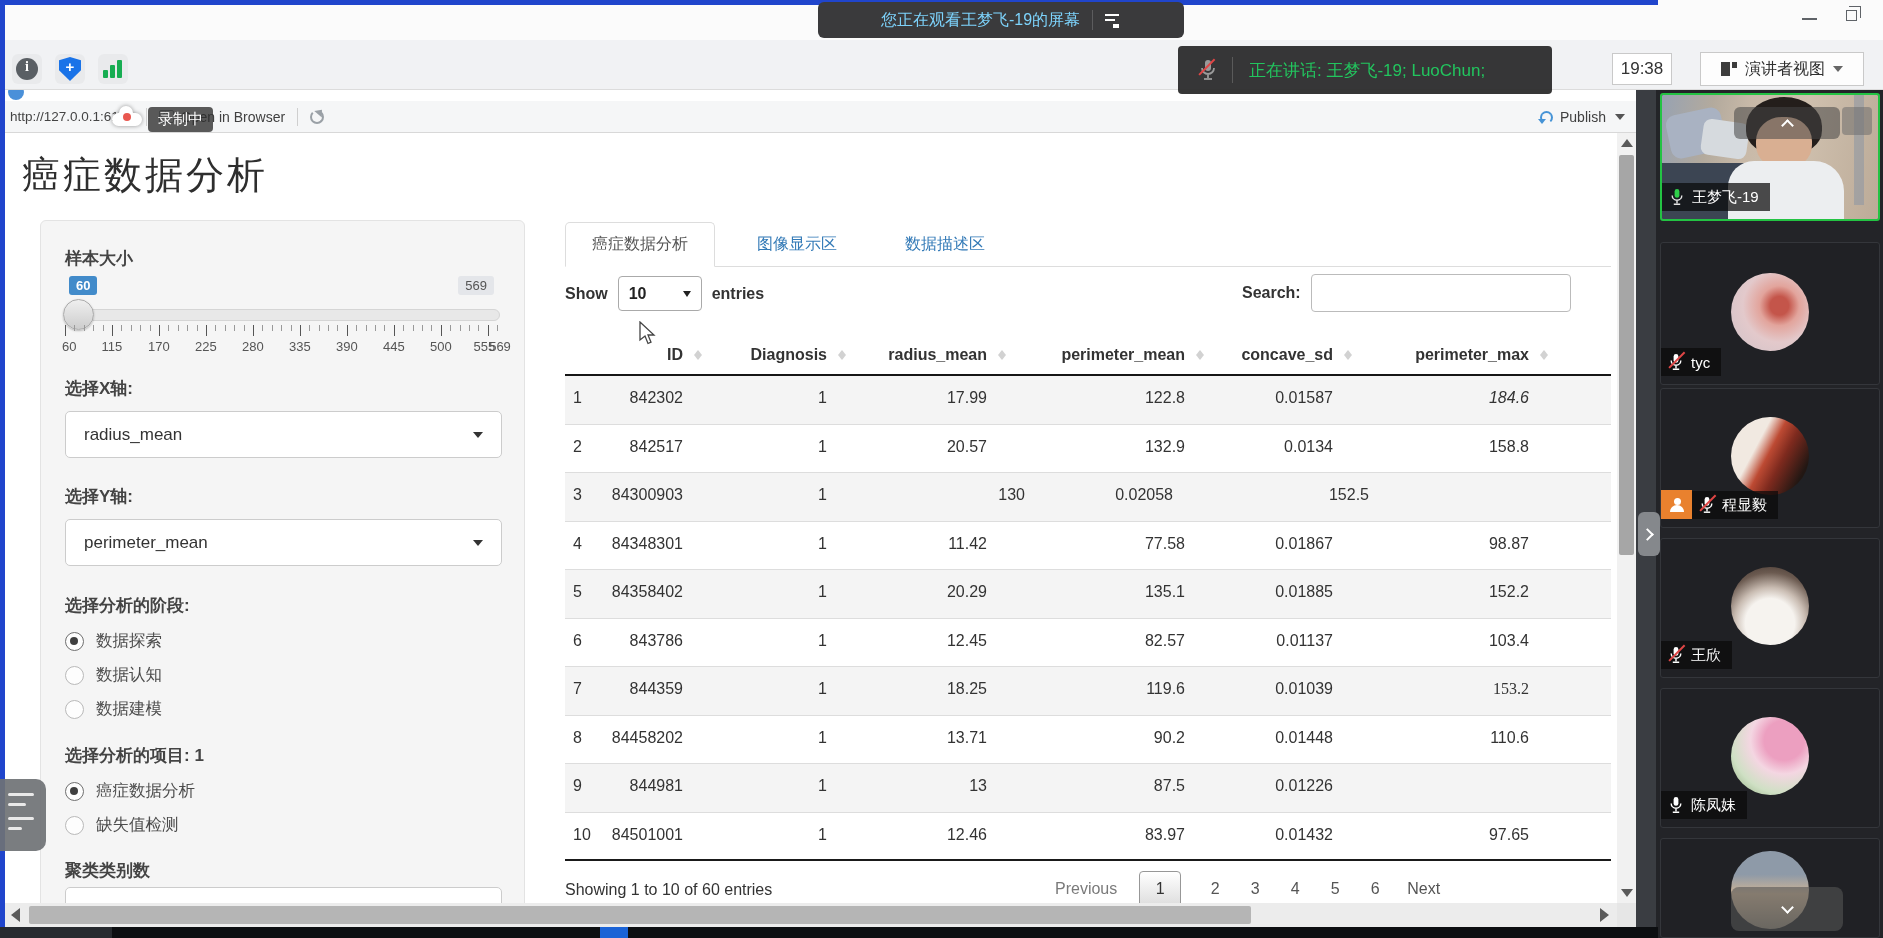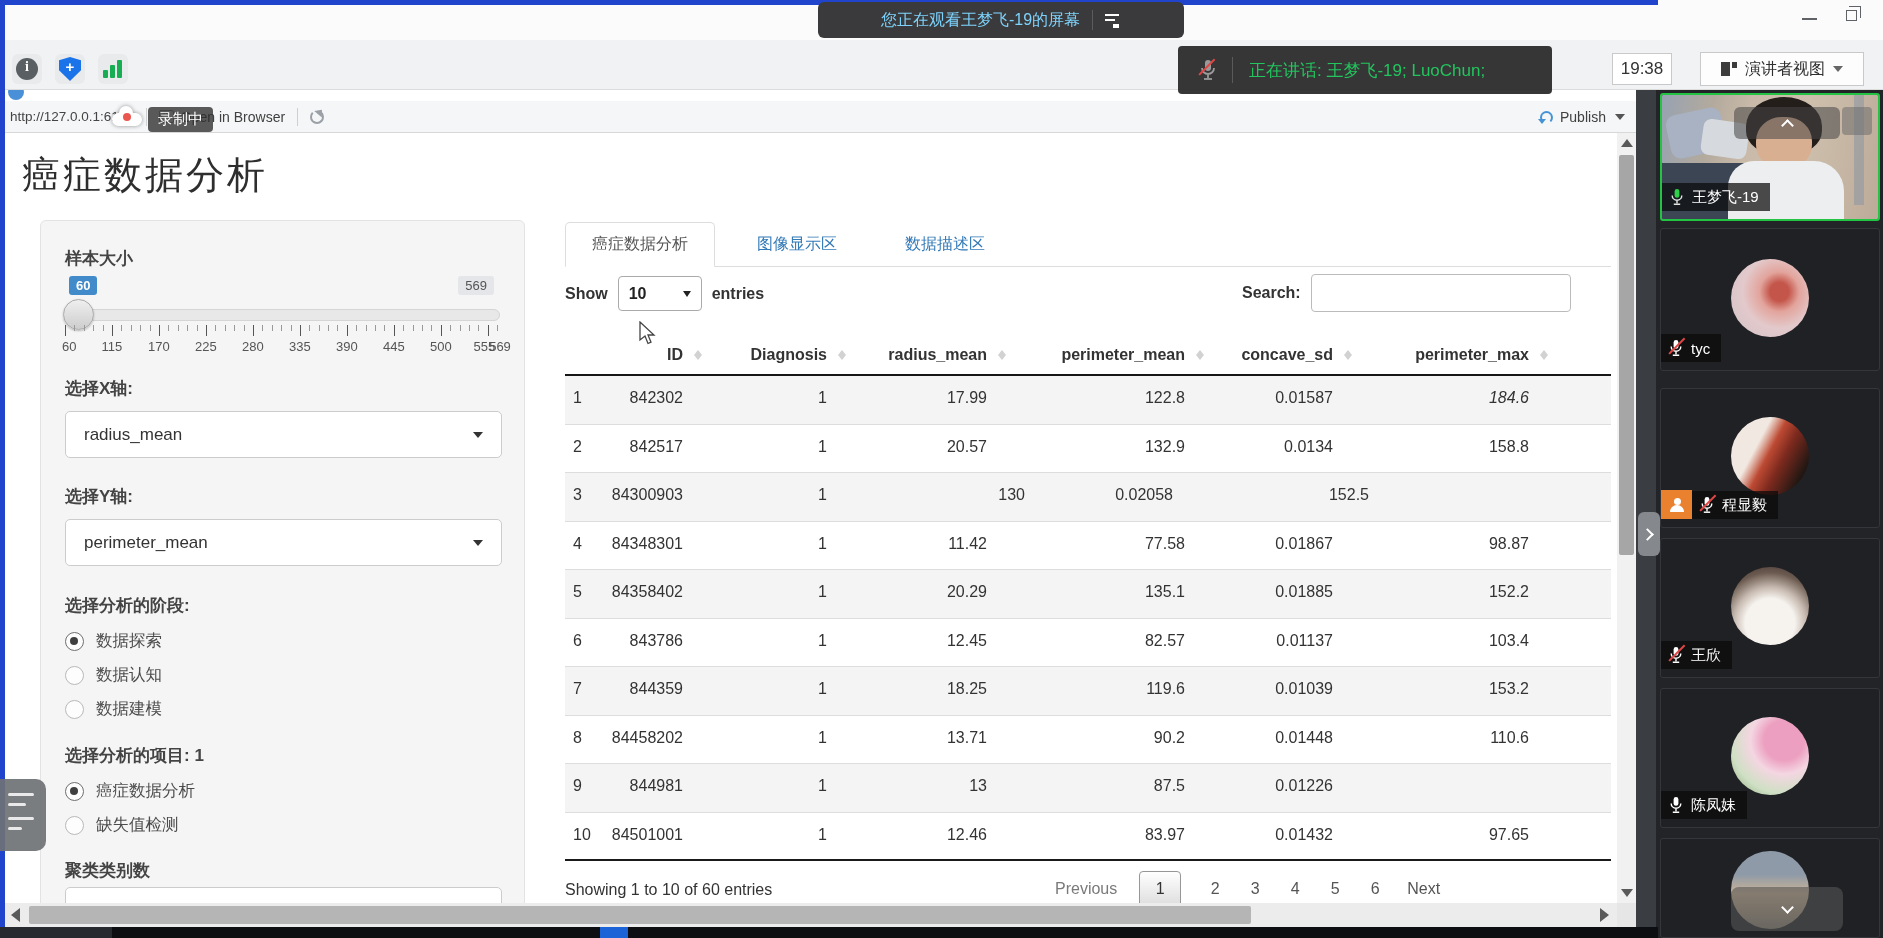--- a/index.html
+++ b/index.html
@@ -454,21 +454,21 @@
             <div class="td" style="width: 148px;">0.01137</div>
             <div class="td" style="width: 196px;">103.4</div>
           </div>
           <div class="tr odd">
             <div class="td" style="width: 36px;">7</div>
             <div class="td" style="width: 110px;">844359</div>
             <div class="td" style="width: 144px;">1</div>
             <div class="td" style="width: 160px;">18.25</div>
             <div class="td" style="width: 198px;">119.6</div>
             <div class="td" style="width: 148px;">0.01039</div>
-            <div class="td" style="width: 196px;">153.2</div>
+            <div class="td" style="width: 196px; font-family: Liberation Serif, serif;">153.2</div>
           </div>
           <div class="tr">
             <div class="td" style="width: 36px;">8</div>
             <div class="td" style="width: 110px;">84458202</div>
             <div class="td" style="width: 144px;">1</div>
             <div class="td" style="width: 160px;">13.71</div>
             <div class="td" style="width: 198px;">90.2</div>
             <div class="td" style="width: 148px;">0.01448</div>
             <div class="td" style="width: 196px;">110.6</div>
           </div>
@@ -555,21 +555,21 @@
               <rect x="7" y="1" width="6" height="11" rx="3" fill="#2fd04a"></rect>
               <path d="M4 9 a6 6 0 0 0 12 0" fill="none" stroke="#e4e4e4" stroke-width="1.8"></path>
               <line x1="10" y1="16" x2="10" y2="19" stroke="#e4e4e4" stroke-width="1.8"></line>
               <line x1="6" y1="20" x2="14" y2="20" stroke="#e4e4e4" stroke-width="1.8"></line>
             </svg>
         </span>
         <span>王梦飞-19</span>
       </div>
     </div>
 
-    <div class="tile" style="top:138px;height:143px;padding-left:19px;">
+    <div class="tile" style="top:152px;height:143px;padding-left:19px;">
       <div class="avatar" style="top:30px;background:radial-gradient(circle at 62% 42%,#c4554a 0 14%,#e2a49c 30%,#e3c9cb 55%,#cfc2c8 100%);"></div>
       <div class="name-tag">
         <span class="mic mic-slash">
           <svg width="16" height="20" viewBox="0 0 20 22">
               <rect x="7" y="1" width="6" height="11" rx="3" fill="#fff"></rect>
               <path d="M4 9 a6 6 0 0 0 12 0" fill="none" stroke="#fff" stroke-width="1.8"></path>
               <line x1="10" y1="16" x2="10" y2="19" stroke="#fff" stroke-width="1.8"></line>
               <line x1="6" y1="20" x2="14" y2="20" stroke="#fff" stroke-width="1.8"></line>
             </svg>
         </span>

